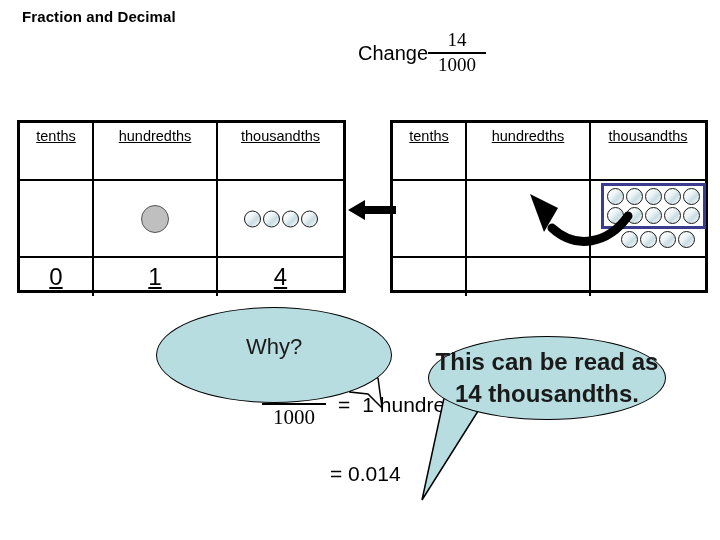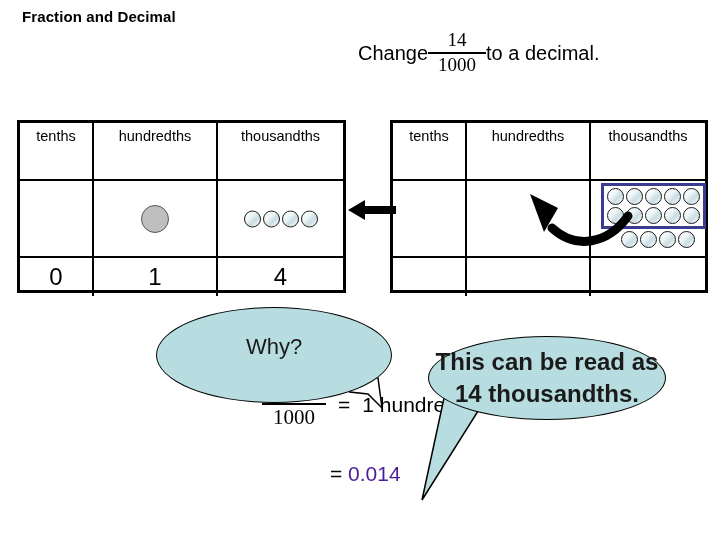--- a/index.html
+++ b/index.html
@@ -71,20 +71,21 @@
     box-sizing: border-box;
   }
   .pv-row.r1, .pv-row.r2 { border-bottom: 2px solid #000; }
   .pv-cell {
     position: relative;
     box-sizing: border-box;
     border-right: 2px solid #000;
     display: flex;
     align-items: center;
     justify-content: center;
+    text-decoration: underline;
   }
   .pv-cell:last-child { border-right: none; }
   .pv-head {
     font-size: 14.5px;
     align-items: flex-start;
     padding-top: 5px;
   }
   .pv-val { font-size: 24px; }
 
   #table-left {
@@ -188,21 +189,21 @@
   #worked-line .fraction .bar { min-width: 64px; }
 
   #equals-line {
     position: absolute;
     left: 330px;
     top: 462px;
     font-size: 21px;
     white-space: nowrap;
   }
   #equals-line .eq-sign { color: #000; }
-  #equals-line .decimal-value { color: #4c1d95; }
+  #equals-line .decimal-value { color: #000000; }
 
   
   .bubble {
     position: absolute;
     box-sizing: border-box;
     background: #b8dde0;
     border: 1.5px solid #000;
     text-align: center;
     color: #1a1a1a;
   }
@@ -255,21 +256,20 @@
 
 <div id="slide-title">Fraction and Decimal</div>
 
 <div id="prompt">
   <span>Change</span>
   <span class="fraction">
     <span class="num">14</span>
     <span class="bar"></span>
     <span class="den">1000</span>
   </span>
-  <span>to a decimal.</span>
 </div>
 
 <div id="table-left" class="pv-table">
 
   <div class="pv-row r1">
     <div class="pv-cell pv-head">tenths</div>
     <div class="pv-cell pv-head">hundredths</div>
     <div class="pv-cell pv-head">thousandths</div>
   </div>
 

